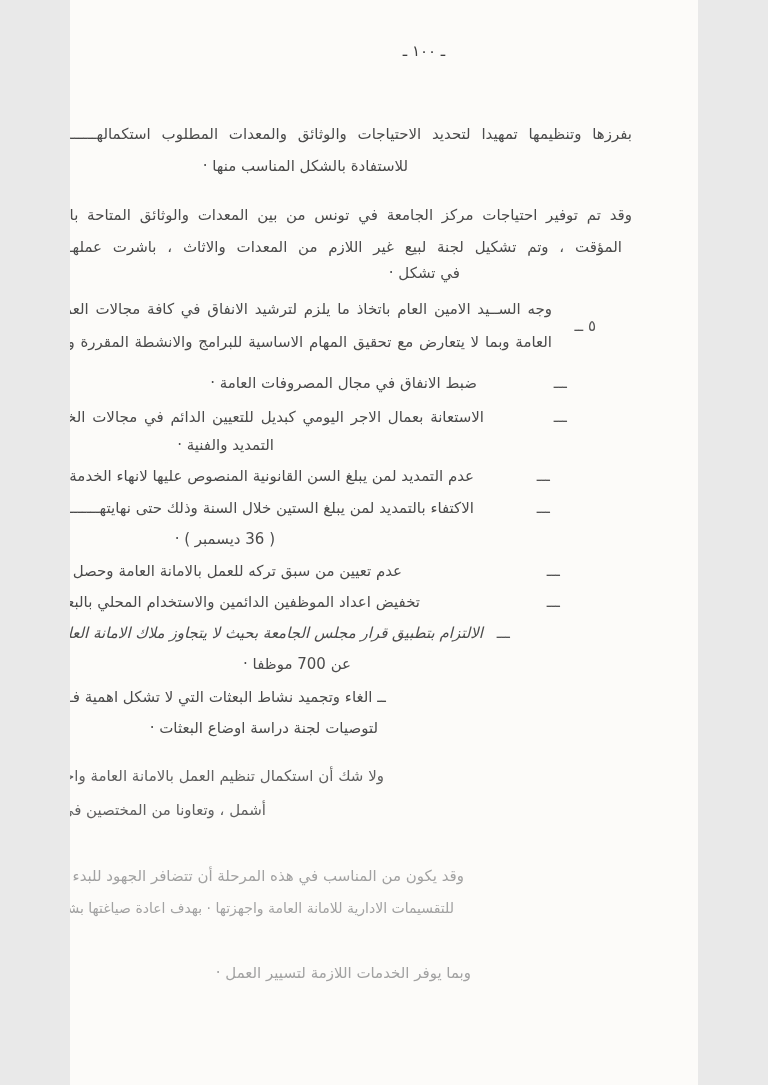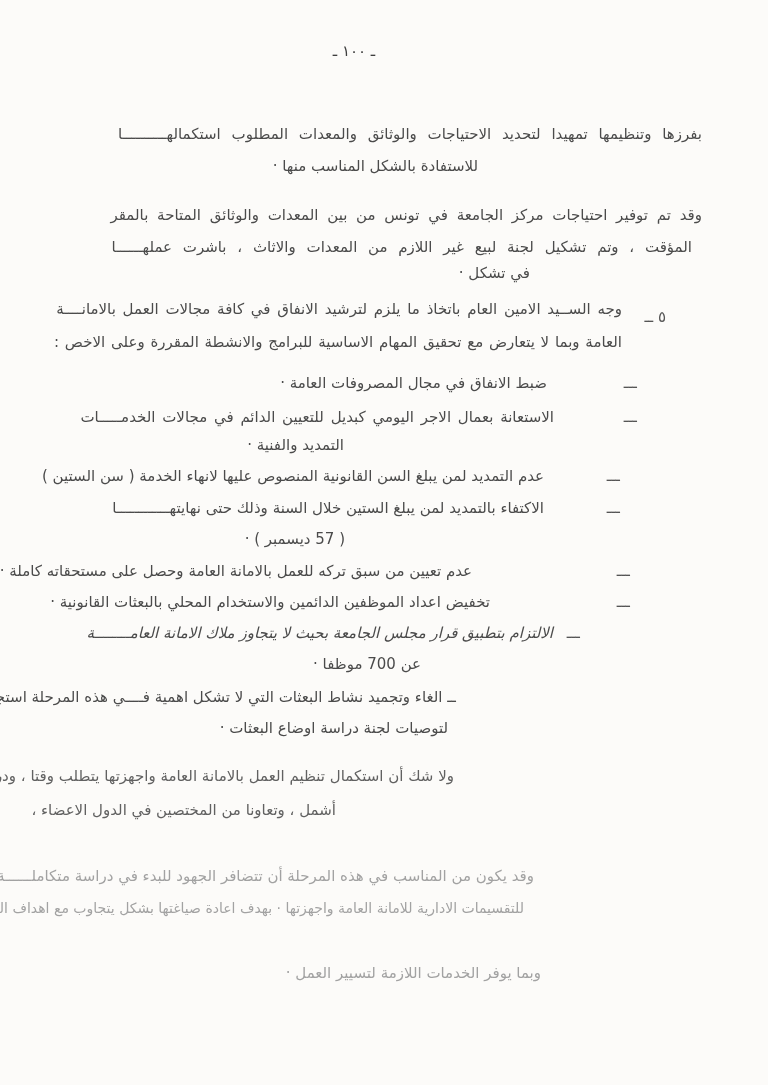--- a/index.html
+++ b/index.html
@@ -1,18 +1,18 @@
 <!DOCTYPE html>
 <html lang="ar" dir="rtl"><head>
 <meta charset="utf-8">
 <style>
   html,body{margin:0;padding:0;background:#e9e9e9;}
   .page{
     position:relative;
-    width:768px;height:1085px;
+    width:628px;height:1085px;
     margin:0 auto;
     background:#fcfbf9;
     overflow:hidden;
     font-family:"DejaVu Sans", sans-serif;
   }
   .ln{
     position:absolute;
     direction:rtl;
     white-space:nowrap;
     font-size:15px;
@@ -23,21 +23,21 @@
   .faded{color:#a2a2a2;}
   .soft{color:#616161;}
   .dashmark{color:#555;}
   
   .p-pagenum {top:41px;left:322px;width:64px;text-align:center;letter-spacing:3px;color:#3f3f3f;}
   .p-p1l1 {top:124px;right:66px;word-spacing:6px;}
   .p-p1l2 {top:156px;right:290px;}
   .p-p2l1 {top:205px;right:66px;word-spacing:4px;}
   .p-p2l2 {top:237px;right:76px;word-spacing:6px;margin-left:24px;}
   .p-p2l3 {top:263px;right:238px;}
-  .p-i5num{top:307px;right:102px;}
+  .p-i5num{top:316px;right:102px;}
   .p-i5l1 {top:299px;right:146px;word-spacing:2px;}
   .p-i5l2 {top:332px;right:146px;word-spacing:1px;}
   .p-b1d  {top:373px;right:131px;}
   .p-b1   {top:373px;right:221px;}
   .p-b2d  {top:407px;right:131px;}
   .p-b2l1 {top:407px;right:214px;word-spacing:2px;}
   .p-b2l2 {top:435px;right:424px;}
   .p-b3d  {top:466px;right:148px;}
   .p-b3   {top:466px;right:224px;}
   .p-b4d  {top:498px;right:148px;}
@@ -81,21 +81,21 @@
 
   <div class="ln p-b2d dashmark">ـــ</div>
   <div class="ln p-b2l1">الاستعانة بعمال الاجر اليومي كبديل للتعيين الدائم في مجالات الخدمـــــات</div>
   <div class="ln p-b2l2">التمديد والفنية ·</div>
 
   <div class="ln p-b3d dashmark">ـــ</div>
   <div class="ln p-b3">عدم التمديد لمن يبلغ السن القانونية المنصوص عليها لانهاء الخدمة ( سن الستين )</div>
 
   <div class="ln p-b4d dashmark">ـــ</div>
   <div class="ln p-b4l1">الاكتفاء بالتمديد لمن يبلغ الستين خلال السنة وذلك حتى نهايتهــــــــــــا</div>
-  <div class="ln p-b4l2">( 57 ديسمبر ) ·</div>
+  <div class="ln p-b4l2">( 36 ديسمبر ) ·</div>
 
   <div class="ln p-b5d dashmark">ـــ</div>
   <div class="ln p-b5">عدم تعيين من سبق تركه للعمل بالامانة العامة وحصل على مستحقاته كاملة ·</div>
 
   <div class="ln p-b6d dashmark">ـــ</div>
   <div class="ln p-b6">تخفيض اعداد الموظفين الدائمين والاستخدام المحلي بالبعثات القانونية ·</div>
 
   <div class="ln p-b7d dashmark">ـــ</div>
   <div class="ln p-b7l1">الالتزام بتطبيق قرار مجلس الجامعة بحيث لا يتجاوز ملاك الامانة العامــــــــة</div>
   <div class="ln p-b7l2">عن 700 موظفا ·</div>

